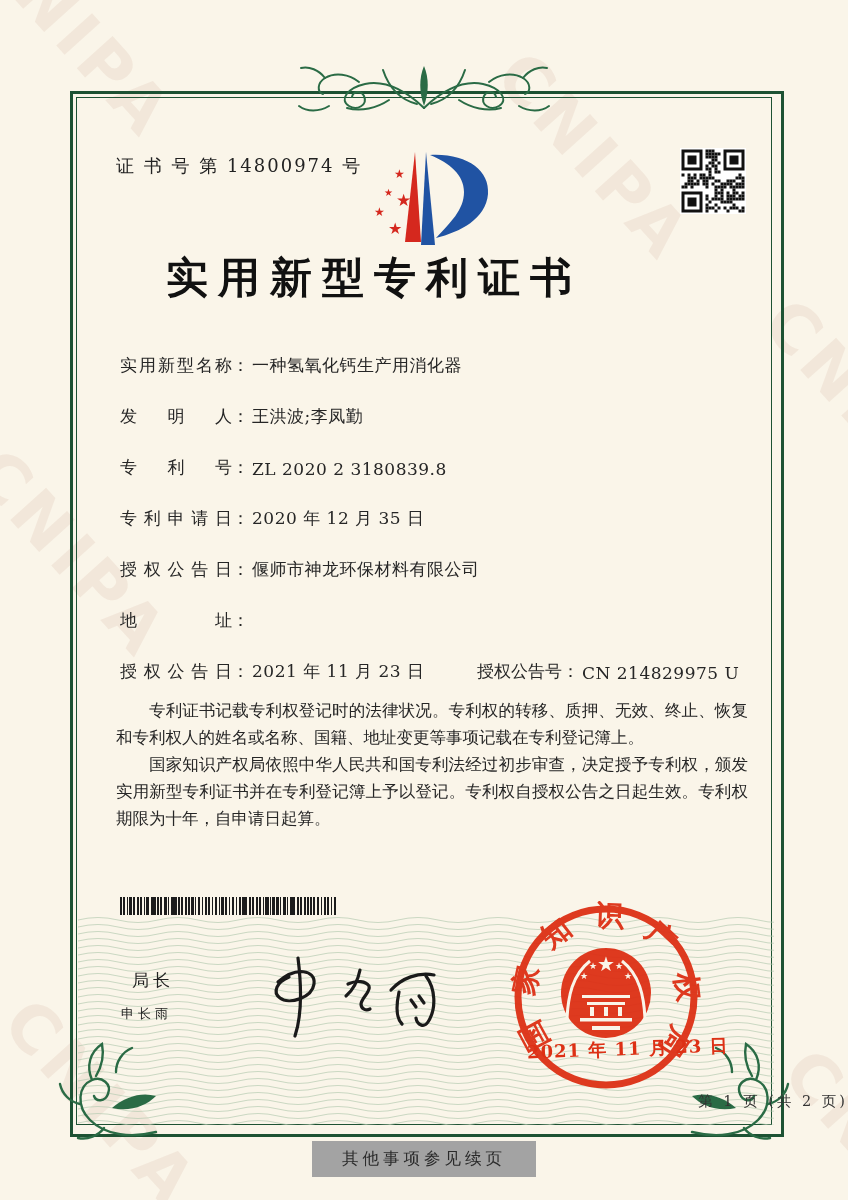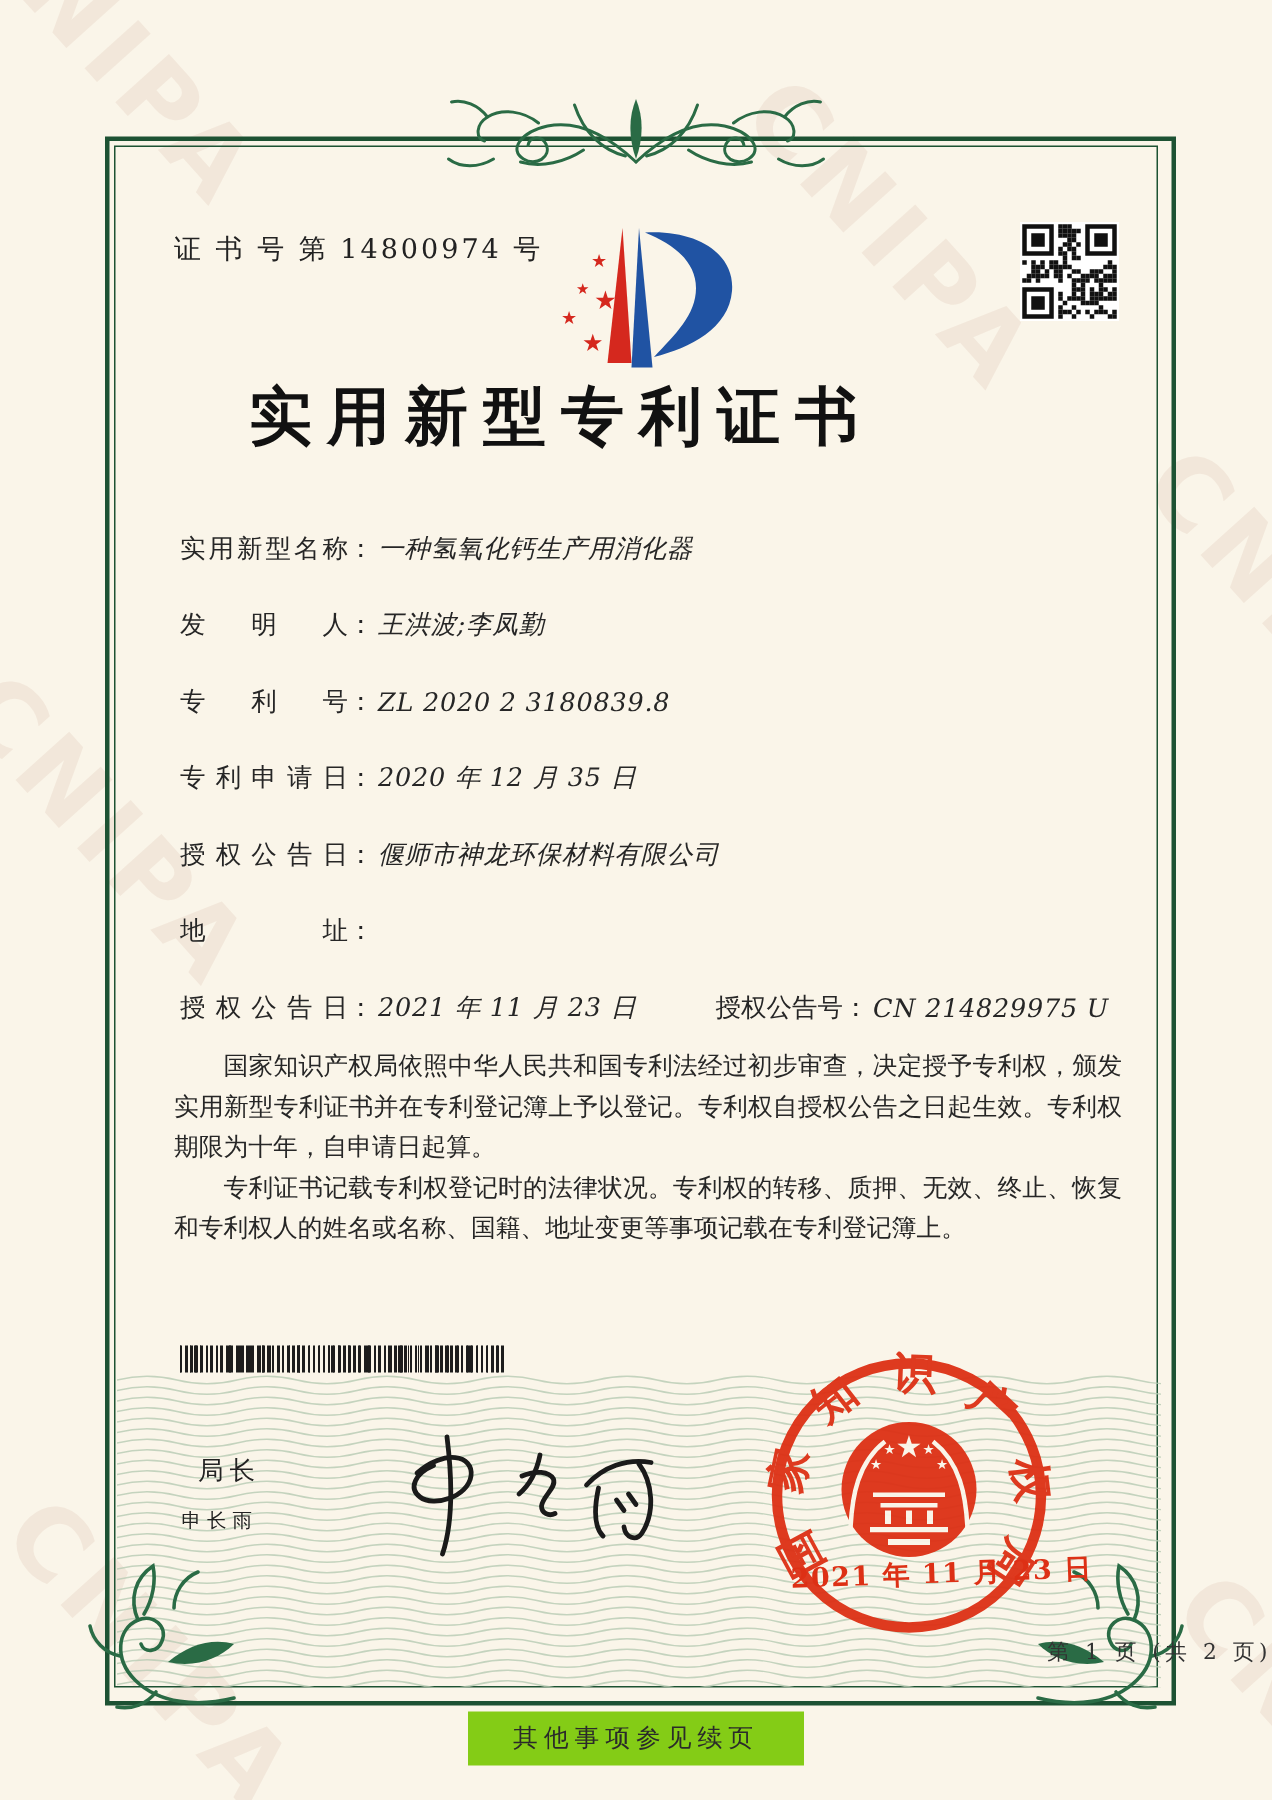--- a/index.html
+++ b/index.html
@@ -18,21 +18,21 @@
       border:1px solid #1d5233;}
   
   .cert-no{position:absolute;left:116px;top:154px;font-size:18px;letter-spacing:2px;color:#222;}
   .title{position:absolute;left:0;top:250px;width:748px;text-align:center;
       font-size:42px;font-weight:bold;letter-spacing:10px;color:#111;}
   
   .fields{position:absolute;left:120px;top:353px;width:640px;font-size:17px;color:#262626;}
   .frow{height:24px;margin-bottom:27px;display:flex;align-items:flex-end;}
   .flabel{display:inline-block;width:112px;text-align:justify;text-align-last:justify;}
   .fcolon{display:inline-block;width:20px;}
-  .fvalue{letter-spacing:0.5px;font-style:italic;}
+  .fvalue{letter-spacing:0.5px;}
   .fvalue.date1{width:225px;}
   
   .paras{position:absolute;left:116px;top:697px;width:632px;font-size:16.5px;
       line-height:27px;color:#262626;text-align:justify;}
   .paras p{margin:0;text-indent:2em;}
   
   .barcode{position:absolute;left:120px;top:897px;width:216px;height:18px;
       background:
         repeating-linear-gradient(90deg,#1c1c1c 0 1.6px,transparent 1.6px 3.4px),
         repeating-linear-gradient(90deg,#1c1c1c 0 1px,transparent 1px 6.6px),
@@ -40,21 +40,21 @@
   
   .sig-title{position:absolute;left:132px;top:969px;font-size:17px;color:#222;letter-spacing:4px;}
   .sig-name{position:absolute;left:121px;top:1005px;font-size:13px;color:#222;letter-spacing:4px;}
   
   .seal-date{position:absolute;left:527px;top:1037px;font-size:18px;color:#dd3015;
       letter-spacing:1px;transform:rotate(-2deg);font-weight:bold;}
   
   .page-no{position:absolute;left:0;top:1092px;width:848px;text-align:right;
       font-size:14.5px;letter-spacing:3px;color:#333;}
   .cont-note{position:absolute;left:0;top:1141px;width:848px;text-align:center;}
-  .cont-note span{display:inline-block;background:#84cc16;padding:7px 30px;
+  .cont-note span{display:inline-block;background:#a3a3a3;padding:7px 30px;
       font-size:16.5px;letter-spacing:4px;color:#2a2a2a;}
   svg{display:block;}
 </style>
 </head>
 <body>
 
 <div class="wm" style="left:-50px;top:-5px;">CNIPA</div>
 <div class="wm" style="left:468px;top:118px;">CNIPA</div>
 <div class="wm" style="left:735px;top:365px;">CNIPA</div>
 <div class="wm" style="left:-55px;top:515px;">CNIPA</div>
@@ -334,22 +334,22 @@
     <span class="flabel">授权公告日</span>
       <span class="fcolon">：</span>
     <span class="fvalue date1">2021 年 11 月 23 日</span>
     <span>授权公告号</span>
       <span class="fcolon">：</span>
     <span class="fvalue">CN 214829975 U</span>
   </div>
 </div>
 
 <div class="paras">
+  <p>专利证书记载专利权登记时的法律状况。专利权的转移、质押、无效、终止、恢复和专利权人的姓名或名称、国籍、地址变更等事项记载在专利登记簿上。</p>
   <p>国家知识产权局依照中华人民共和国专利法经过初步审查，决定授予专利权，颁发实用新型专利证书并在专利登记簿上予以登记。专利权自授权公告之日起生效。专利权期限为十年，自申请日起算。</p>
-  <p>专利证书记载专利权登记时的法律状况。专利权的转移、质押、无效、终止、恢复和专利权人的姓名或名称、国籍、地址变更等事项记载在专利登记簿上。</p>
 </div>
 
 <div class="barcode"></div>
 
 <div class="sig-title">局长</div>
 <div class="sig-name">申长雨</div>
 
 <svg class="abs" style="left:258px;top:952px;" width="190" height="88" viewBox="0 0 190 88">
   <g stroke="#1a1a1a" stroke-width="3.2" fill="none" stroke-linecap="round">
     <path d="M20,30 C38,14 58,18 56,32 C54,46 31,53 22,46 C14,40 19,30 31,25"></path>

